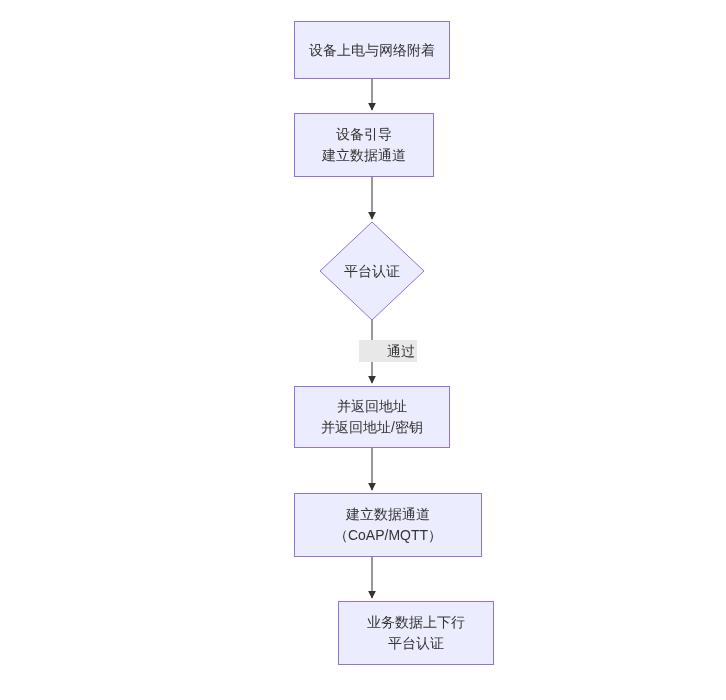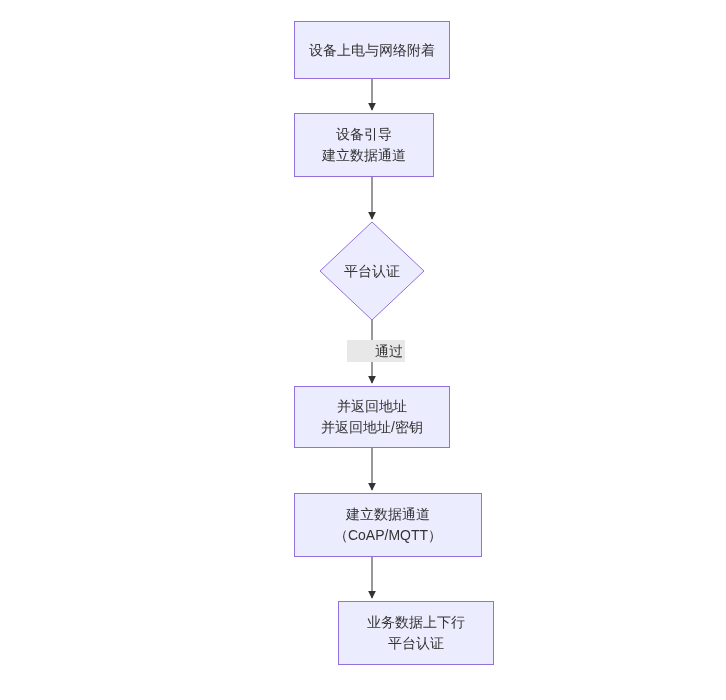--- a/index.html
+++ b/index.html
@@ -81,21 +81,21 @@
 
   <div class="node rect" style="left:294px; top:113px; width:140px; height:64px;">
     <div>设备引导</div>
     <div>建立数据通道</div>
   </div>
 
   <div class="node diamond-text" style="left:320px; top:222px; width:104px; height:98px;">
     <div>平台认证</div>
   </div>
 
-  <div class="edge-label" style="left:376px; top:351px;padding-left:28px;">通过</div>
+  <div class="edge-label" style="left:388px; top:351px;padding-left:28px;">通过</div>
 
   <div class="node rect" style="left:294px; top:386px; width:156px; height:62px;">
     <div>并返回地址</div>
     <div>并返回地址/密钥</div>
   </div>
 
   <div class="node rect" style="left:294px; top:493px; width:188px; height:64px;">
     <div>建立数据通道</div>
     <div>（CoAP/MQTT）</div>
   </div>

